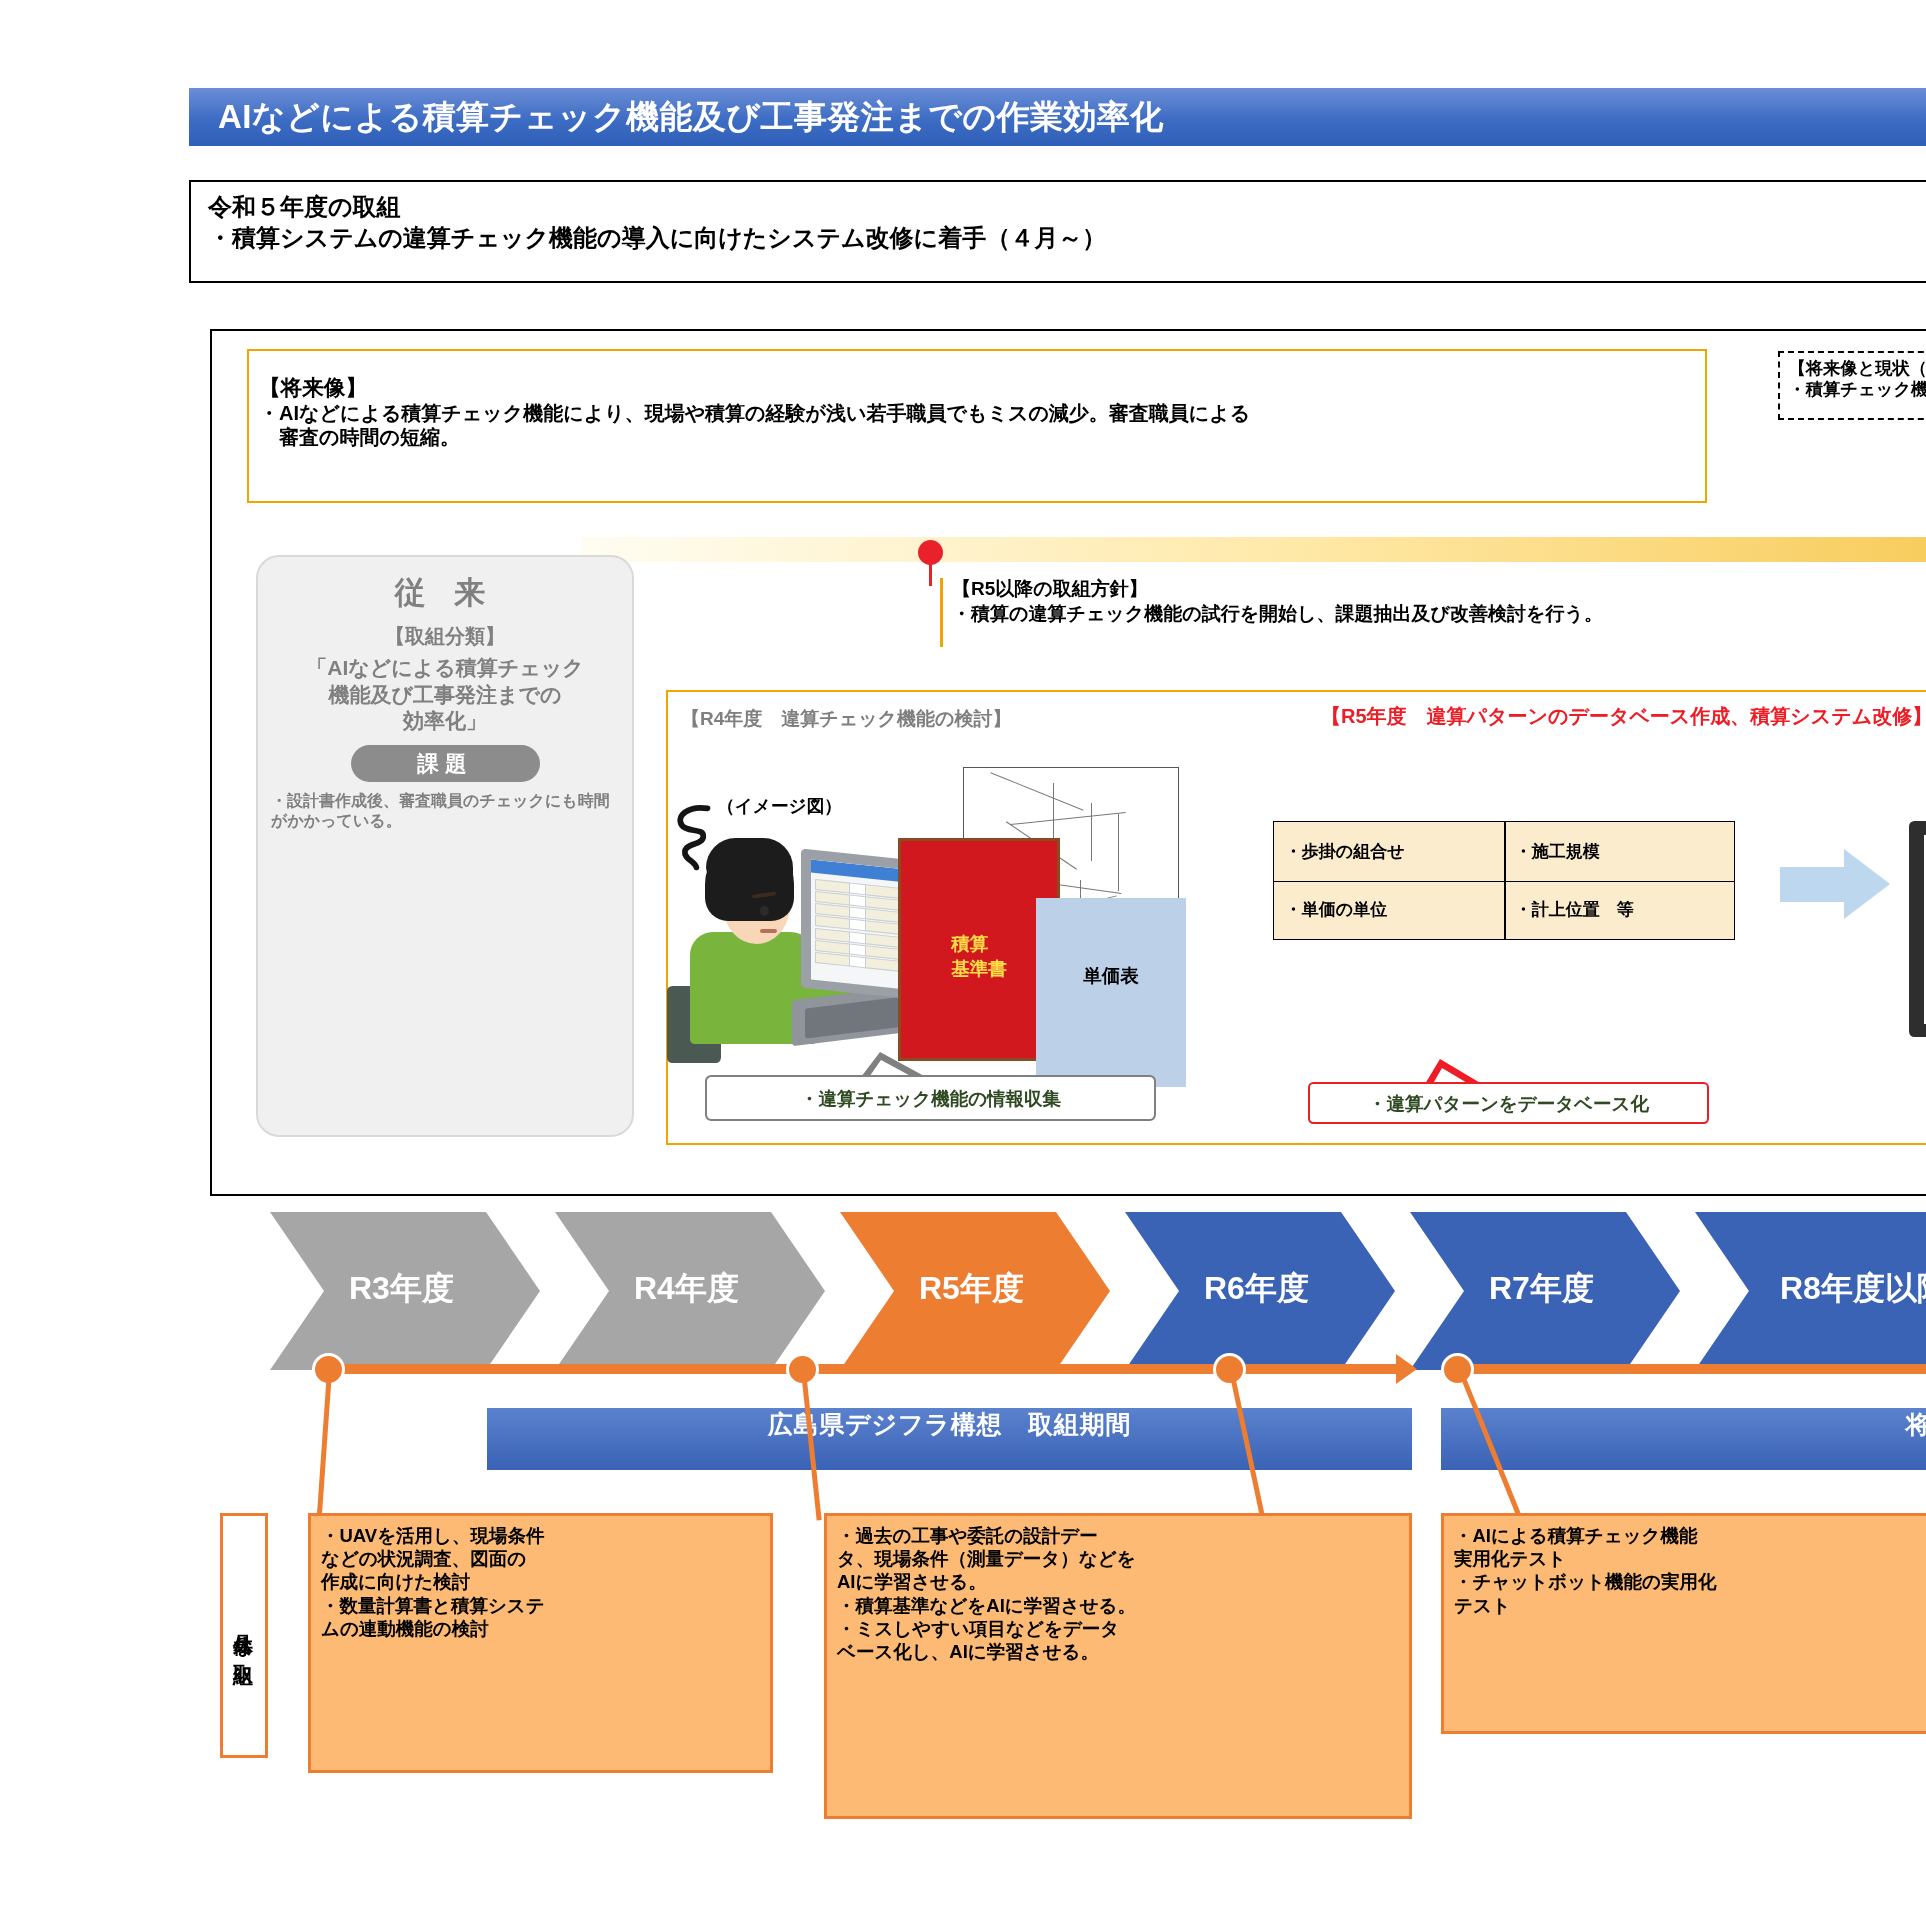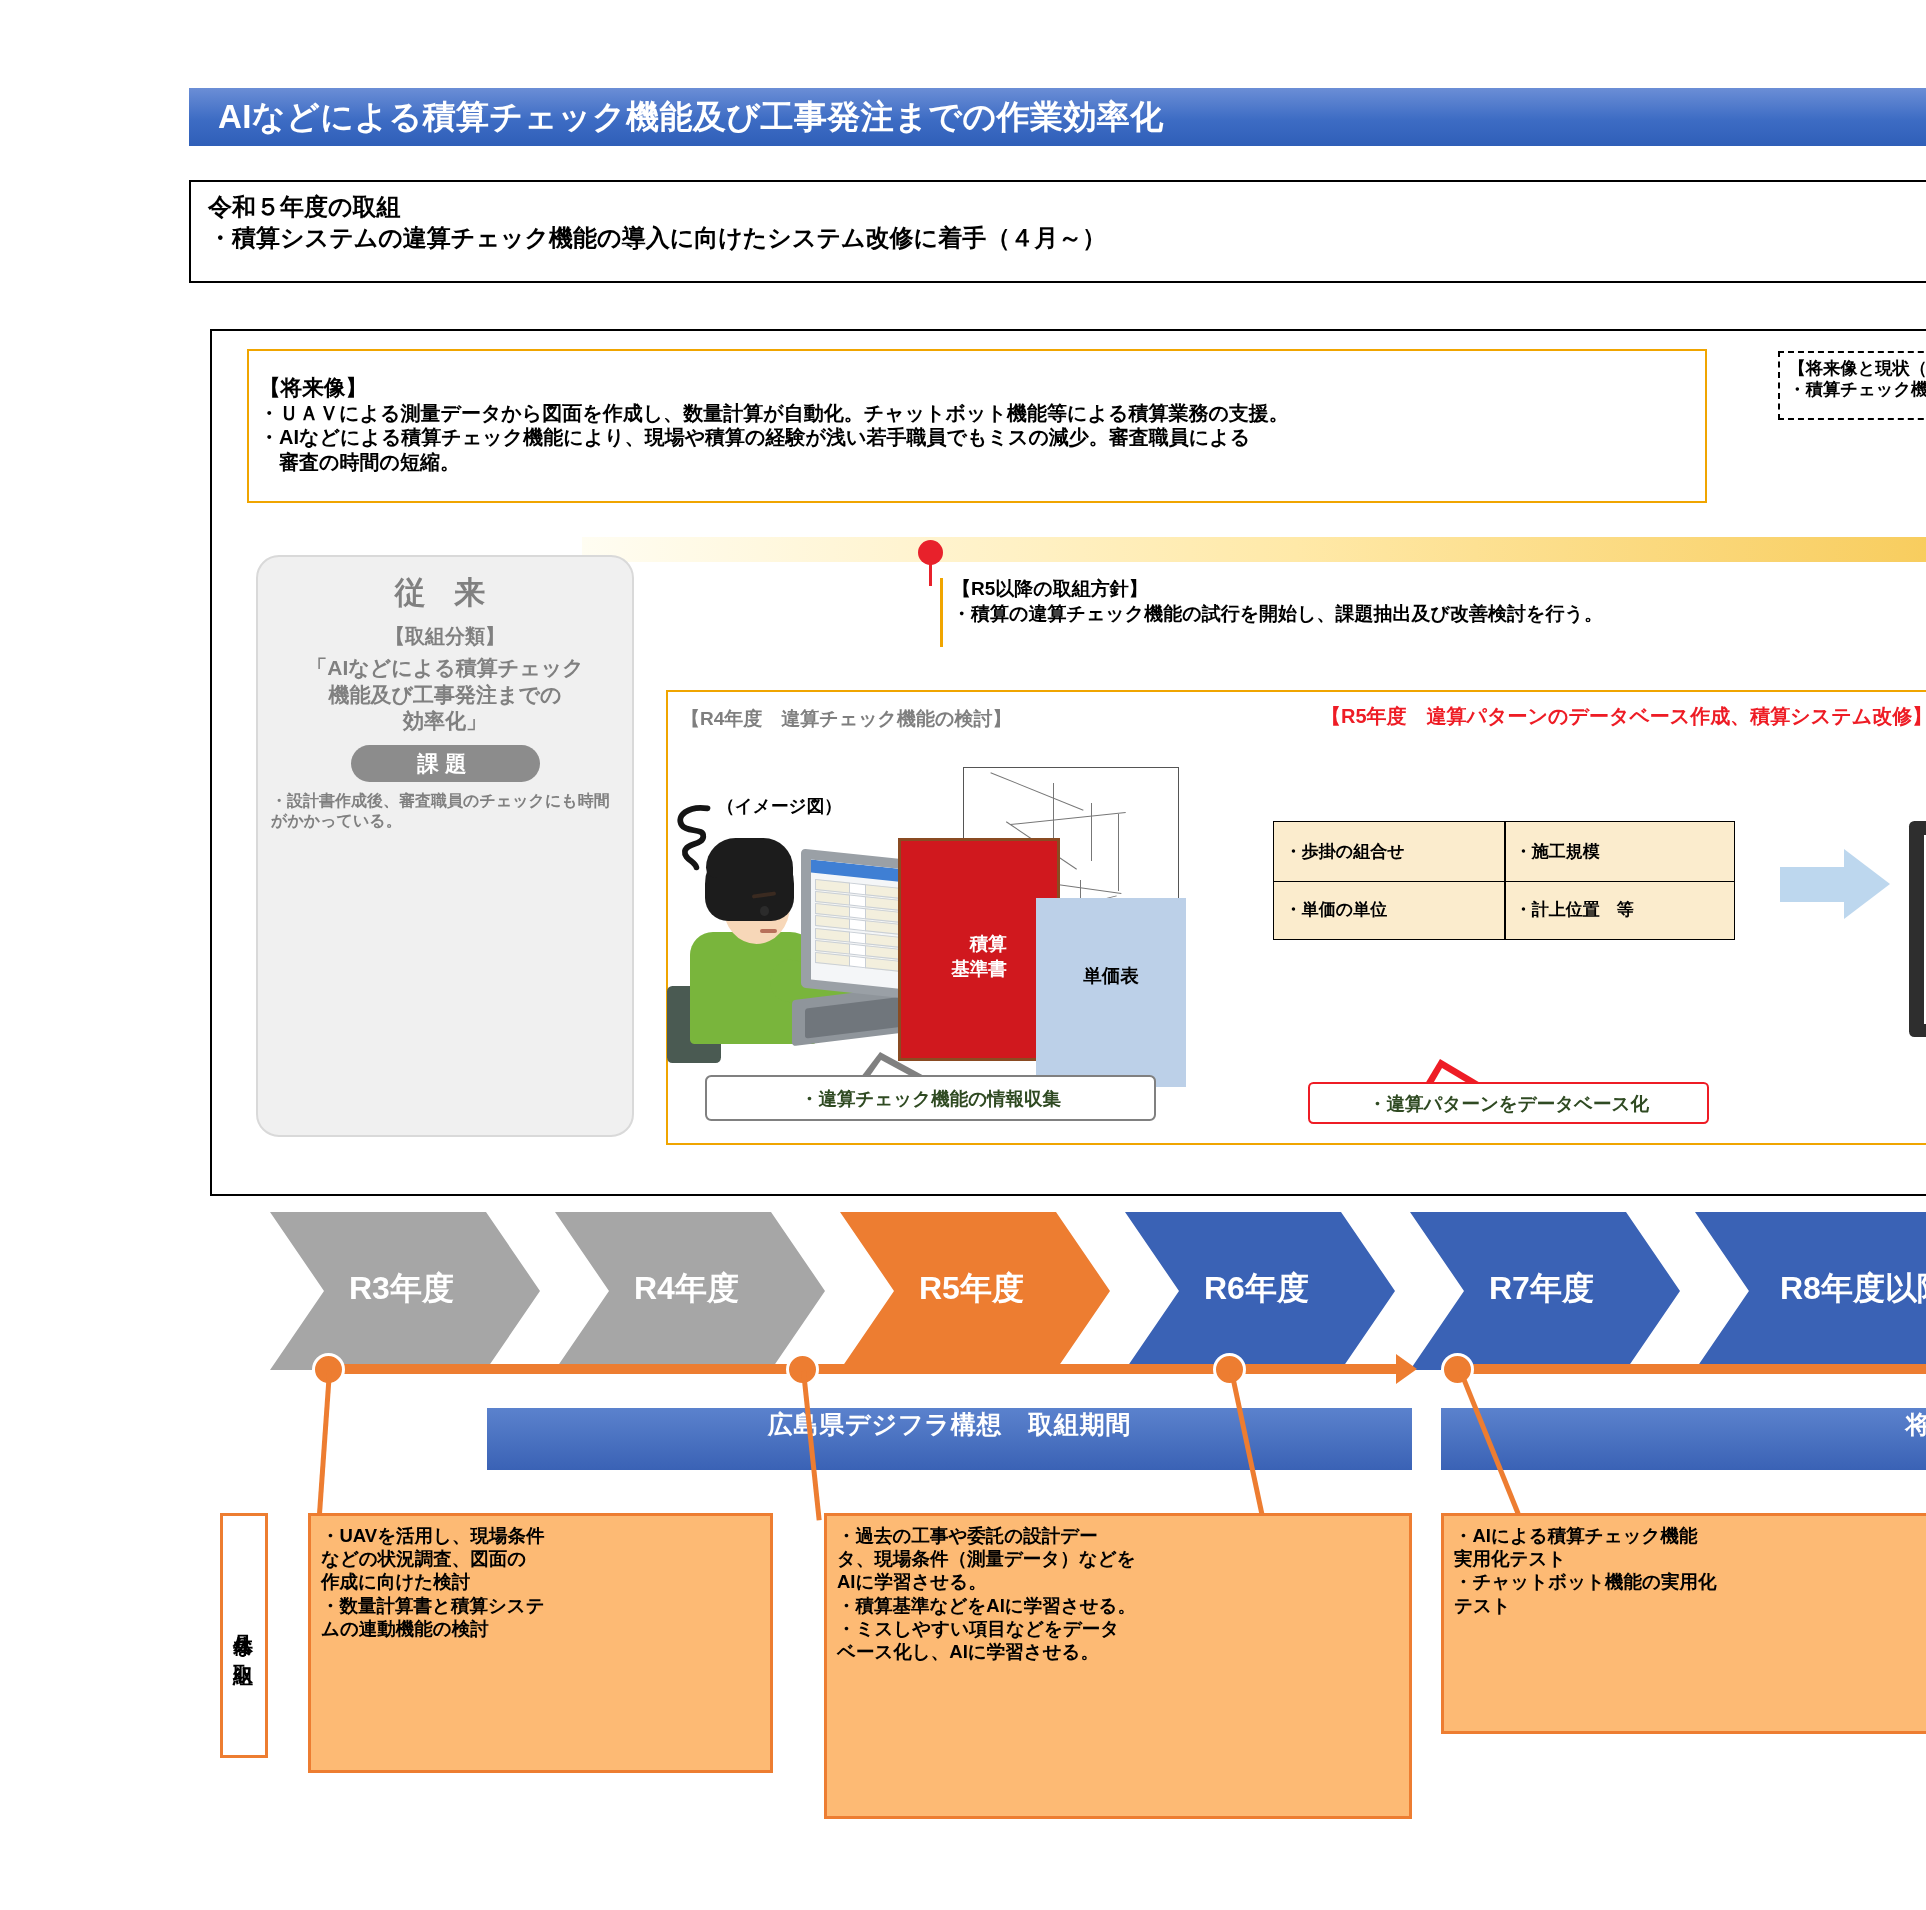--- a/index.html
+++ b/index.html
@@ -124,21 +124,21 @@
   
   #sheet{left:963px;top:767px;width:216px;height:231px;background:#fff;border:1.5px solid #555;}
   .sheet-line{position:absolute;background:#777;}
   #sheet-tb{position:absolute;right:3.1px;bottom:3.9px;width:69px;height:34px;border:1.2px solid #666;}
   #sheet-tb .r{position:absolute;left:0;width:100%;height:0.4px;background:#777;}
   #sheet-tb .c{position:absolute;top:0;height:100%;width:0.4px;background:#777;}
 
   
   #book-red{left:898px;top:838px;width:162px;height:223px;background:#d0181e;border:3.9px solid #8a4b22;
     display:flex;align-items:center;justify-content:center;}
-  #book-red span{color:#ffffff;font-size:18.5px;font-weight:bold;text-align:right;line-height:1.3;margin-top:14px;}
+  #book-red span{color:#fde047;font-size:18.5px;font-weight:bold;text-align:left;line-height:1.3;margin-top:14px;}
 
   
   #book-blue{left:1036px;top:898px;width:150px;height:189px;background:#bcd0e8;
     display:flex;align-items:flex-start;justify-content:center;padding-top:65px;}
   #book-blue span{color:#000;font-size:18.5px;font-weight:bold;}
 
   
   #callout-left{
     left:705px;top:1075px;width:451px;height:46px;
     border:2.3px solid #808080;border-radius:6.2px;background:#fff;
@@ -218,21 +218,20 @@
 
 <div class="abs" id="r5-work-box">
   <div class="r5line">令和５年度の取組</div>
   <div class="r5line">・積算システムの違算チェック機能の導入に向けたシステム改修に着手（４月～）</div>
 </div>
 
 <div class="abs" id="main-frame"></div>
 
 <div class="abs" id="future-box">
   <div id="future-title">【将来像】</div>
-  <div class="future-line">・ＵＡＶによる測量データから図面を作成し、数量計算が自動化。チャットボット機能等による積算業務の支援。</div>
   <div class="future-line">・AIなどによる積算チェック機能により、現場や積算の経験が浅い若手職員でもミスの減少。審査職員による</div>
   <div class="future-line indent">審査の時間の短縮。</div>
 </div>
 
 <div class="abs" id="gap-box">
   <div class="gap-line">【将来像と現状（R4）とのギャップを踏まえた課題】</div>
   <div class="gap-line">・積算チェック機能の導入</div>
 </div>
 
 <div class="abs" id="grad-arrow-body"></div>

